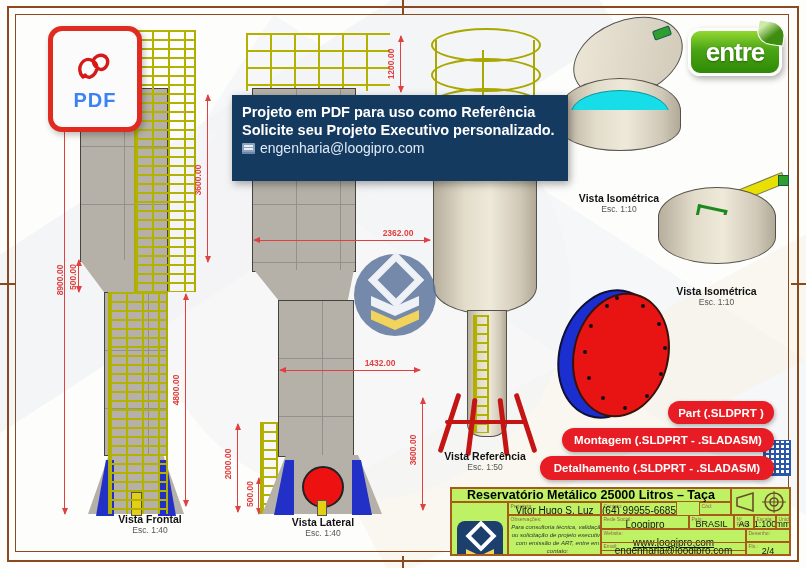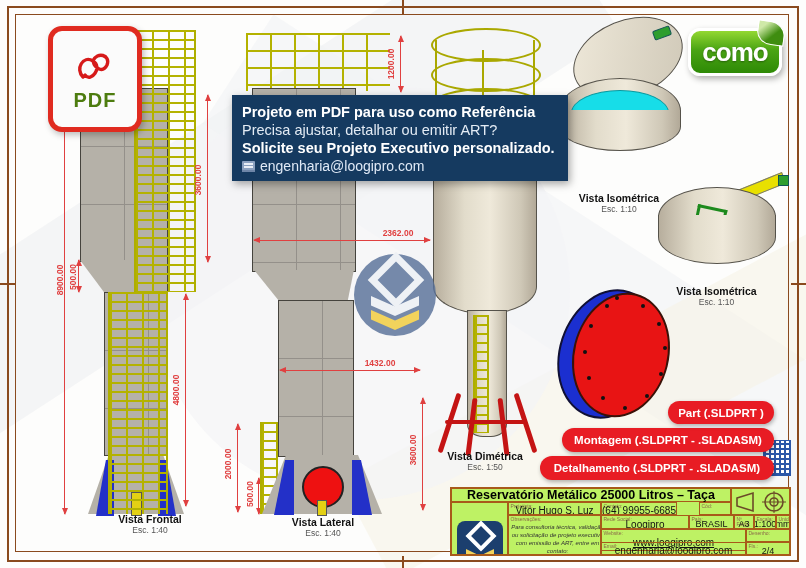--- a/index.html
+++ b/index.html
@@ -45,21 +45,21 @@
   .dimlbl.vert{transform:translate(-50%,-50%) rotate(-90deg);}
   .dimlbl.horz{transform:translate(-50%,-50%);}
   
   .vlabel{position:absolute;text-align:center;color:#111;}
   .vlabel .t{font-size:10.5px;font-weight:bold;}
   .vlabel .s{font-size:8.5px;color:#555;}
   
   .pdf-badge{position:absolute;left:48px;top:26px;width:84px;height:96px;background:#fbfbfb;
       border:5px solid #e02b20;border-radius:14px;box-shadow:2px 3px 6px rgba(0,0,0,.25);
       display:flex;flex-direction:column;align-items:center;justify-content:center;}
-  .pdf-badge .txt{font-size:20px;font-weight:bold;color:#4d7c0f;letter-spacing:1px;margin-top:2px;}
+  .pdf-badge .txt{font-size:20px;font-weight:bold;color:#3b82f6;letter-spacing:1px;margin-top:2px;}
   
   .free-badge{position:absolute;left:688px;top:28px;width:88px;height:42px;border-radius:12px;
       background:linear-gradient(180deg,#93d832 0%,#4aa414 45%,#2e8a06 100%);
       border:3px solid #fff;box-shadow:2px 3px 6px rgba(0,0,0,.3);
       display:flex;align-items:center;justify-content:center;overflow:visible;}
   .free-badge .txt{color:#fff;font-size:26px;font-weight:bold;line-height:1;
       text-shadow:0 1px 2px rgba(0,0,0,.35);letter-spacing:-1px;}
   .free-badge .curl{position:absolute;right:-6px;top:-10px;width:26px;height:22px;
       background:linear-gradient(135deg,#cfe9a8 20%,#3f8d10 60%);border-radius:0 60% 0 55%;
       transform:rotate(8deg);border:1px solid #fff;}
@@ -218,21 +218,21 @@
     <div class="shell" style="left:42px;top:290px;width:38px;height:125px;border-radius:0 0 40% 40%/0 0 10% 10%;"></div>
     <div class="ladder" style="left:48px;top:295px;width:12px;height:118px;"></div>
 
     <div class="redleg" style="left:22px;top:372px;height:62px;transform:rotate(18deg);"></div>
     <div class="redleg" style="left:44px;top:378px;height:58px;transform:rotate(7deg);"></div>
     <div class="redleg" style="left:76px;top:378px;height:58px;transform:rotate(-7deg);"></div>
     <div class="redleg" style="left:98px;top:372px;height:62px;transform:rotate(-18deg);"></div>
     <div class="abs" style="left:20px;top:400px;width:82px;height:4px;background:#c41414;border-radius:2px;"></div>
 
     <div class="vlabel" style="left:0px;top:430px;width:120px;">
-      <div class="t">Vista Dimétrica</div>
+      <div class="t">Vista Referência</div>
       <div class="s">Esc. 1:50</div>
     </div>
   </div>
 
   <div class="abs" style="left:555px;top:20px;width:140px;height:200px;">
     <div class="shell" style="left:16px;top:0px;width:112px;height:74px;border-radius:50%;transform:rotate(-22deg);
          background:linear-gradient(120deg,#efe9da,#cfc8b7);"></div>
     <div class="abs" style="left:98px;top:8px;width:16px;height:8px;background:#2e9e2e;border:1px solid #155;border-radius:2px;transform:rotate(-20deg);"></div>
     <div class="shell" style="left:4px;top:58px;width:120px;height:64px;border-radius:50%;"></div>
     <div class="abs" style="left:16px;top:70px;width:96px;height:44px;border-radius:50%;background:#17dde8;border:1px solid #0a9aa0;"></div>
@@ -278,26 +278,25 @@
 
   <div class="pdf-badge">
     <svg width="44" height="40" viewBox="0 0 44 40">
       <path d="M10 30 C2 22 10 8 20 14 C30 20 18 36 12 28 M20 14 C24 4 38 8 34 18 C30 26 22 22 20 14" fill="none" stroke="#d61a1a" stroke-width="3.4" stroke-linecap="round"></path>
     </svg>
     <div class="txt">PDF</div>
   </div>
 
   <div class="free-badge">
     <div class="curl"></div>
-    <div class="txt">como</div>
+    <div class="txt">entre</div>
   </div>
 
   <div class="info-box">
     <div class="l1">Projeto em PDF para uso como Referência</div>
-    <div class="l2">Precisa ajustar, detalhar ou emitir ART?</div>
     <div class="l3">Solicite seu Projeto Executivo personalizado.</div>
     <div class="l4">
       <span class="mail-icon"></span>
       <span>engenharia@loogipro.com</span>
     </div>
   </div>
 
   <div class="wm-logo">
     <div class="d1"></div>
     <div class="chev" style="left:17px;top:42px;width:48px;height:20px;background:#eef1f5;"></div>

